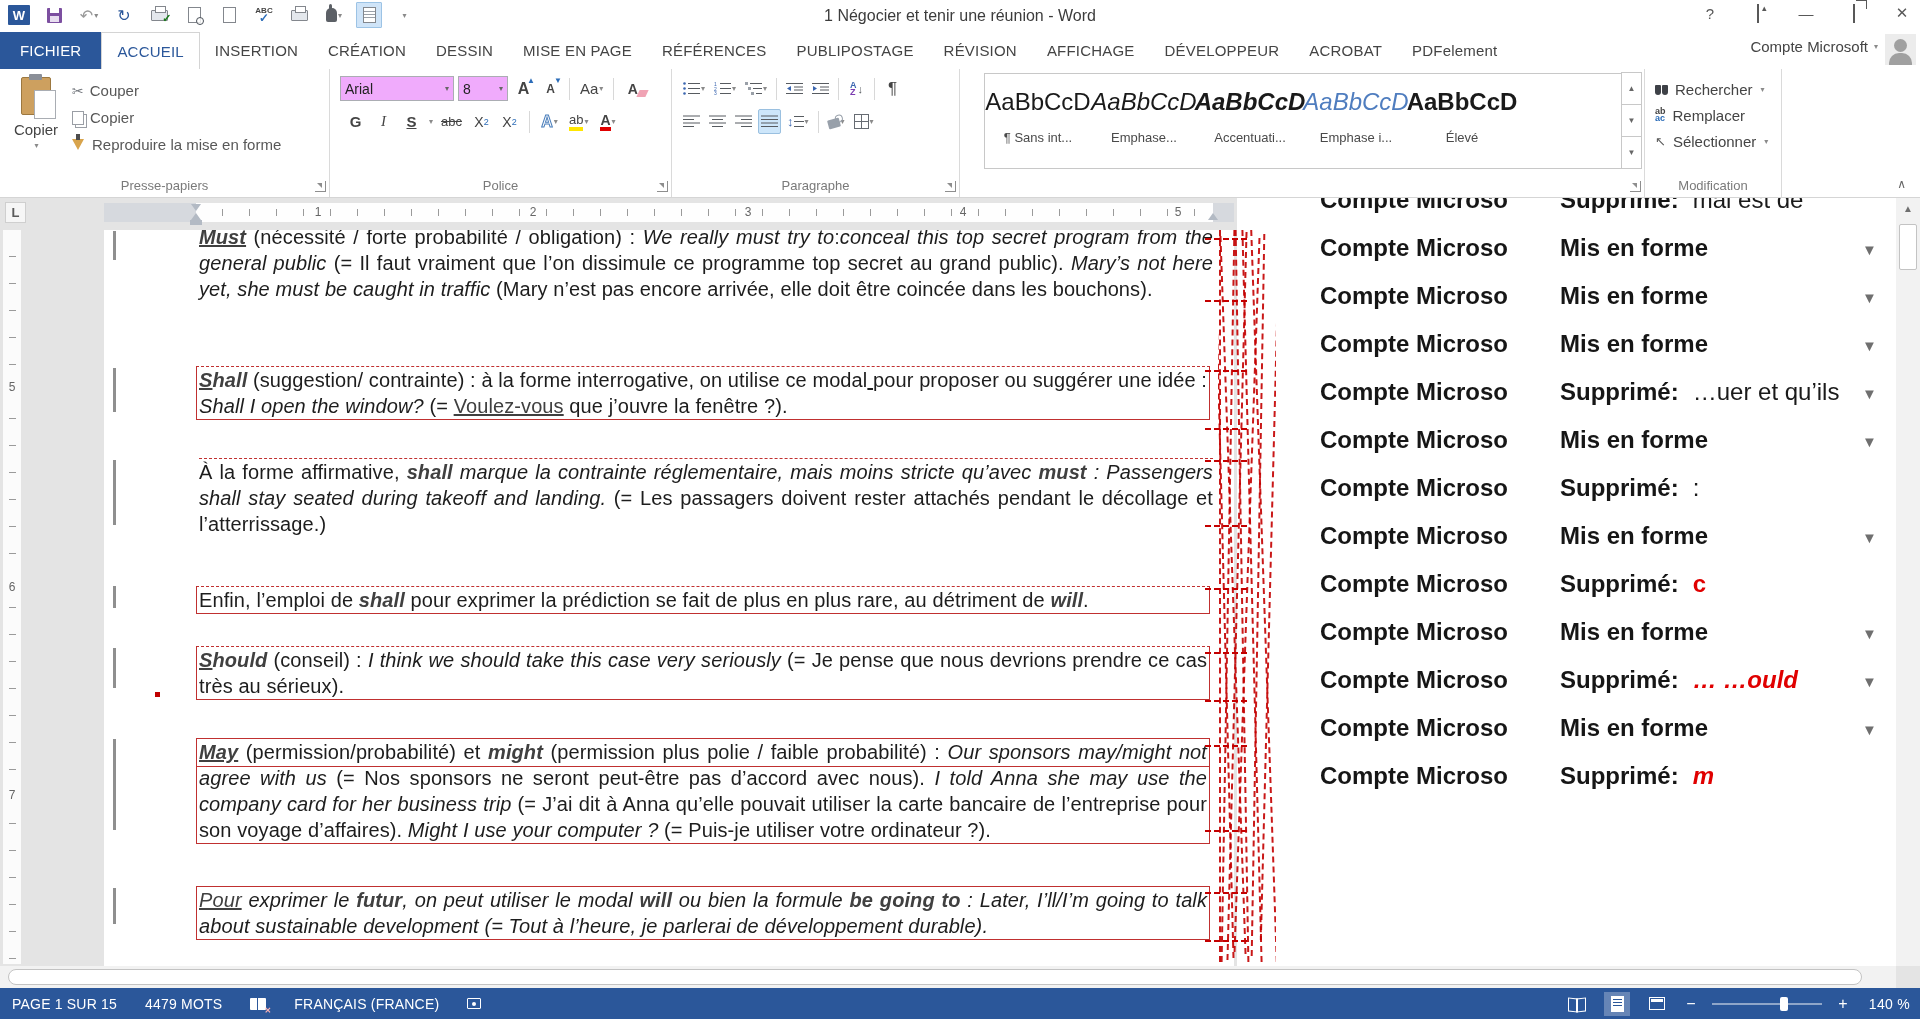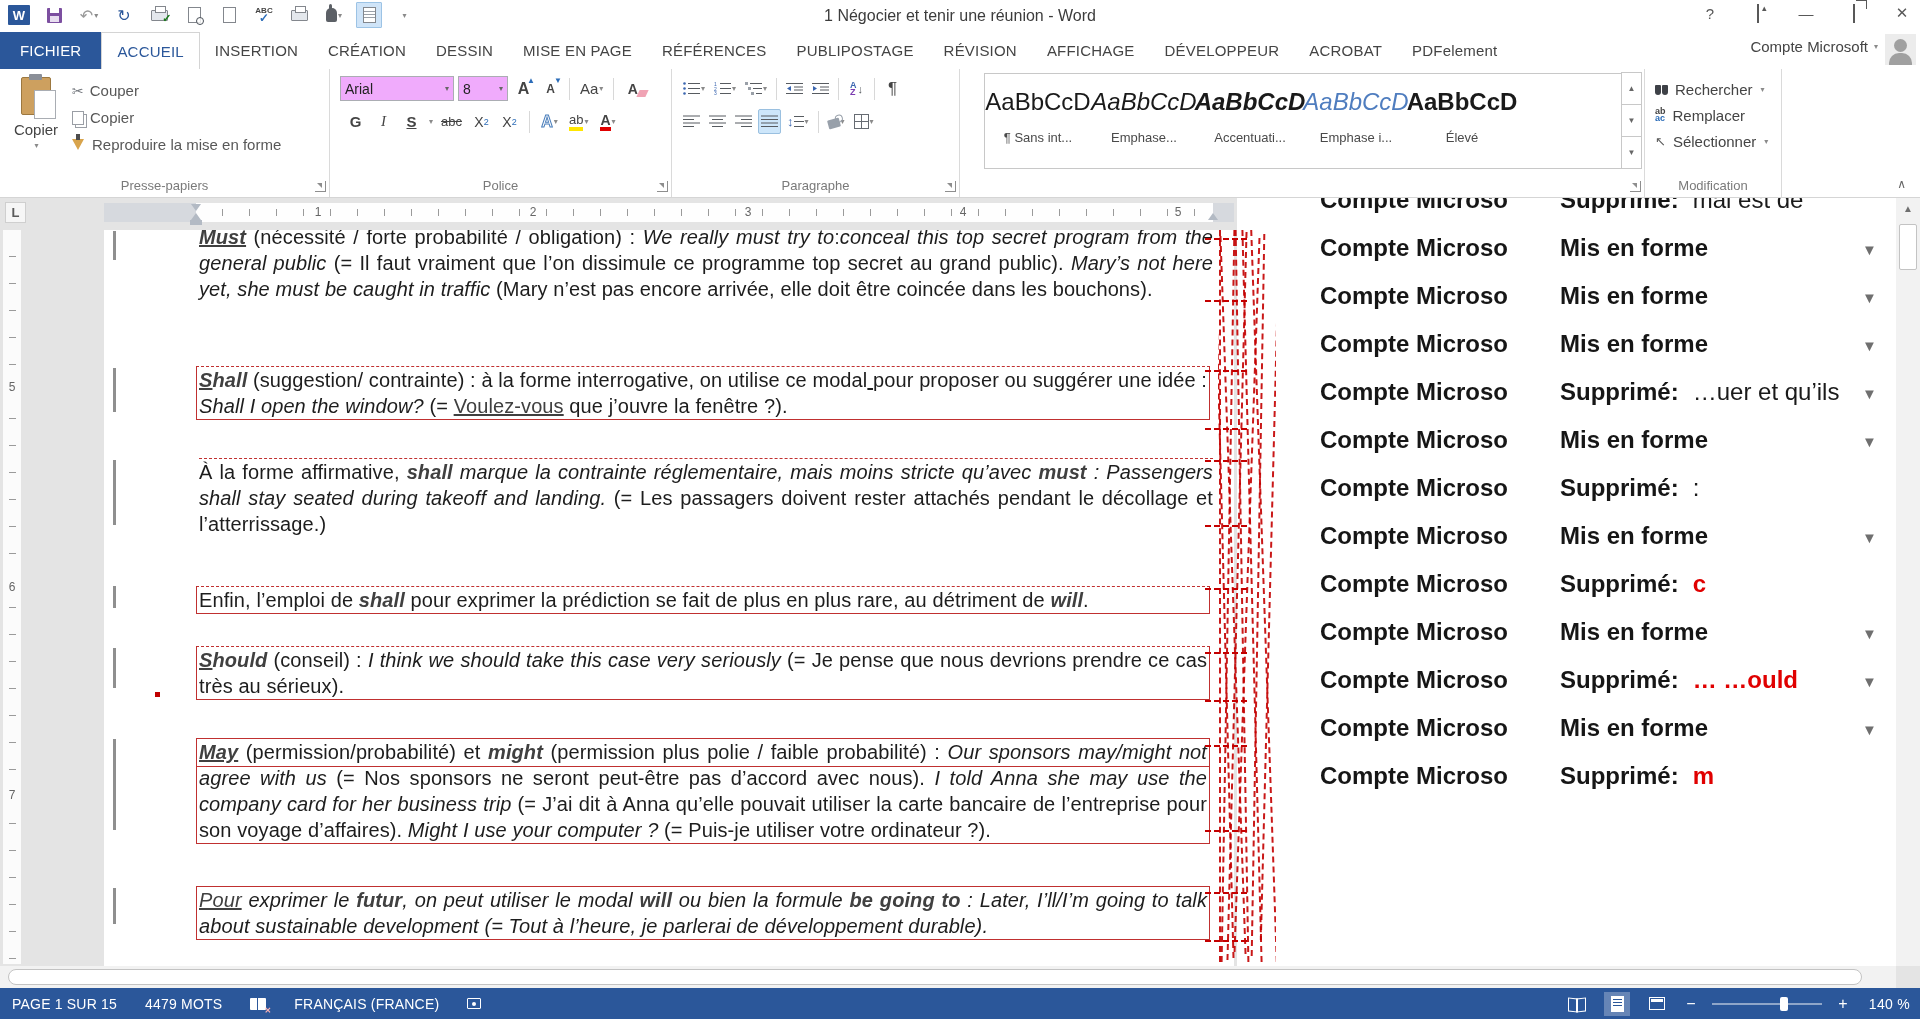--- a/index.html
+++ b/index.html
@@ -143,21 +143,21 @@
   .conline{position:absolute;border-left:2px dashed #c40000;opacity:.9}
   .constub{position:absolute;left:1205px;width:42px;border-top:2px dashed #c40000;z-index:2}
   
   #revpane{position:absolute;left:1240px;top:198px;width:656px;height:768px;overflow:hidden;background:#fff}
   .rev-row{position:absolute;left:0;width:100%;height:36px}
   .rev-author{position:absolute;left:80px;top:0;font-weight:bold;font-size:24px;color:#161616;white-space:nowrap}
   .rev-type{position:absolute;left:320px;top:0;font-weight:bold;font-size:24px;color:#161616;white-space:nowrap}
   .rev-value{font-weight:normal;margin-left:14px}
   .rv-black{color:#1a1a1a}
   .rv-red{color:#e00000;font-weight:bold}
-  .rv-reditalic{color:#e00000;font-weight:bold;}
+  .rv-reditalic{color:#e00000;font-weight:bold;font-style:italic}
   .rev-dd{position:absolute;left:622px;top:7px;color:#6f6f6f;font-size:15px}
   
   #vscroll{position:absolute;left:1896px;top:198px;width:24px;height:768px;background:#f2f2f2}
   #vscroll .arr{position:absolute;left:0;width:24px;height:20px;display:flex;align-items:center;justify-content:center;color:#6f6f6f;font-size:10px}
   #vthumb{position:absolute;left:3px;top:26px;width:18px;height:46px;background:#fff;border:1px solid #c3c3c3;border-radius:2px}
   #hscroll{position:absolute;left:0;top:966px;width:1896px;height:22px;background:#f2f2f2}
   #hthumb{position:absolute;left:8px;top:3px;width:1854px;height:16px;background:#fff;border:1px solid #c3c3c3;border-radius:8px}
   
   #statusbar{position:absolute;left:0;top:988px;width:1920px;height:31px;background:#2b579a;color:#fff;display:flex;align-items:center;font-size:14px}
   #statusbar .sleft{display:flex;align-items:center;gap:28px;padding-left:12px}

